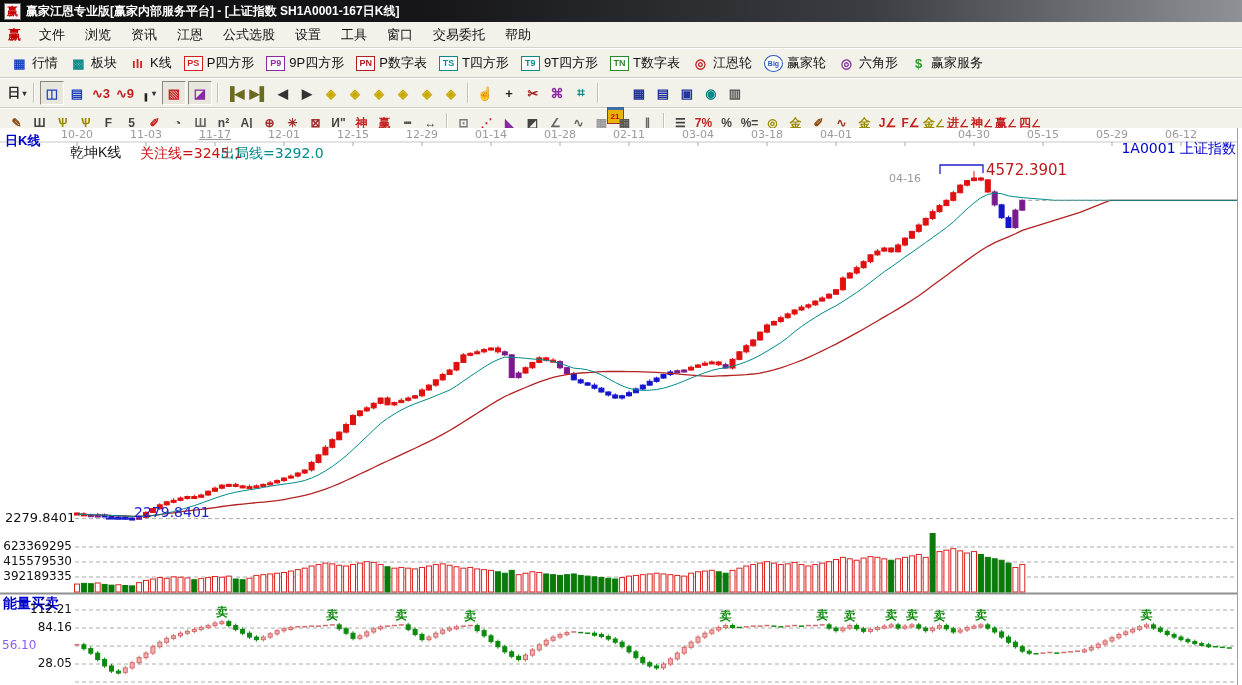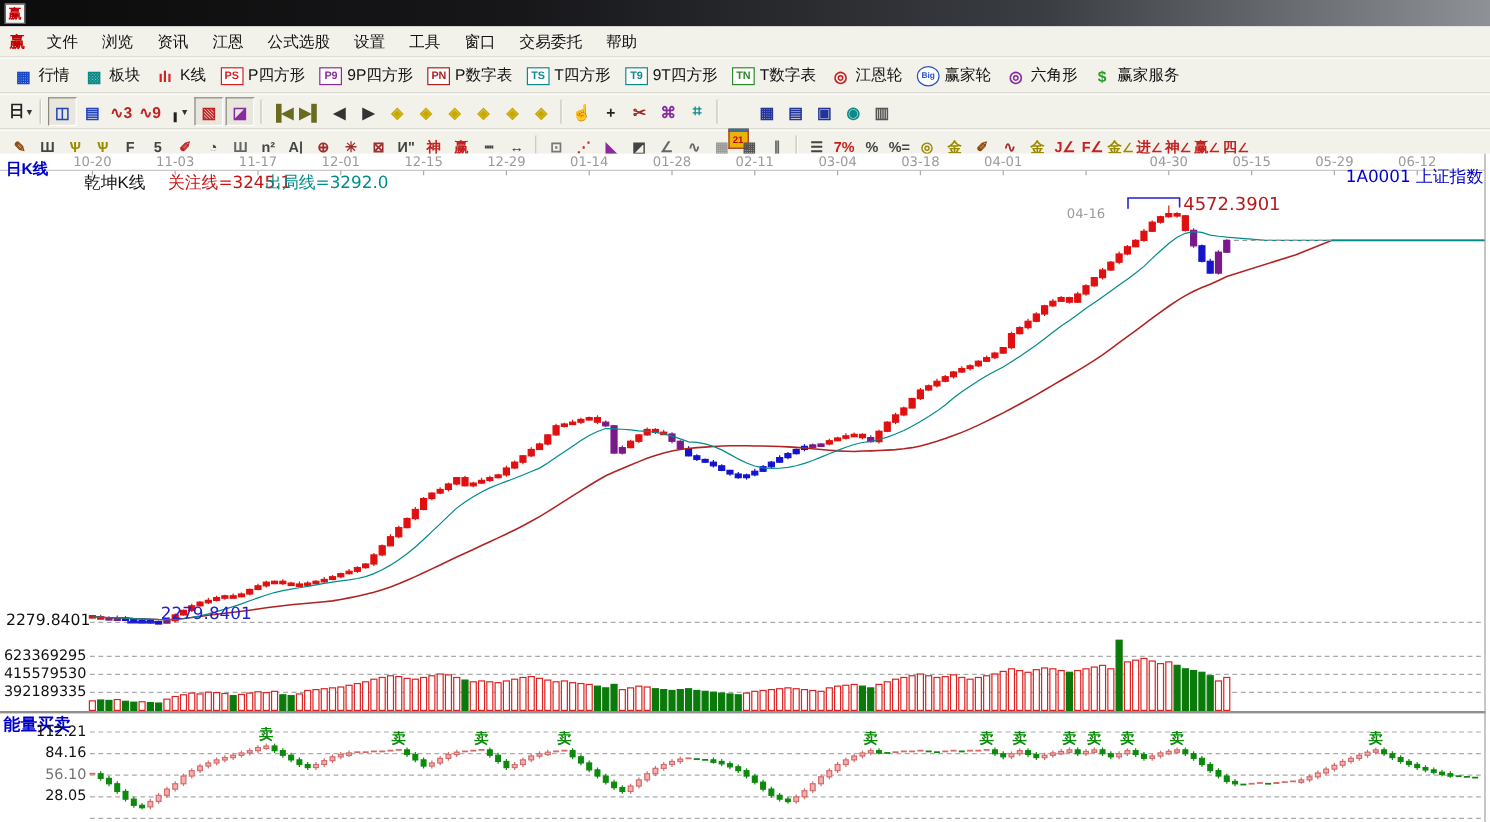--- a/index.html
+++ b/index.html
@@ -38,20 +38,21 @@
   .date-lbl{position:absolute;top:0px;transform:translateX(-50%);color:#9a9a9a;font-size:11px;}
   .num{font-family:"DejaVu Sans",sans-serif;}
   .watermark{position:absolute;right:4px;top:513px;color:#c9211e;font-weight:bold;font-size:33px;
     letter-spacing:6px;font-family:"DejaVu Serif",serif;opacity:.92;}
 </style>
 </head>
 <body>
 
 <div class="titlebar">
   <span class="win-icon">赢</span>
+  <span>赢家江恩专业版[赢家内部服务平台] - [上证指数  SH1A0001-167日K线]</span>
 </div>
 
 <div class="menubar">
   <span class="menu-logo">赢</span>
   <span id="menu-items"><span class="menu-item">文件</span><span class="menu-item">浏览</span><span class="menu-item">资讯</span><span class="menu-item">江恩</span><span class="menu-item">公式选股</span><span class="menu-item">设置</span><span class="menu-item">工具</span><span class="menu-item">窗口</span><span class="menu-item">交易委托</span><span class="menu-item">帮助</span></span>
 </div>
 
 <div class="toolbar" id="toolbar-main">
     <span class="tb-item">
       <span class="icon16" style="color: rgb(23, 71, 196);">▦</span>
@@ -1107,25 +1108,25 @@
   <div class="lbl num" style="right:6px;top:13px;color:#0000cc;font-size:14px;">1A0001 上证指数</div>
   <div class="lbl num" style="left:986px;top:34px;color:#b91c1c;font-size:15px;">4572.3901</div>
   <div class="lbl num" style="left:5px;top:383px;color:#111;font-size:13px;">2279.8401</div>
   <div class="lbl num" style="left:134px;top:377px;color:#2020cc;font-size:14px;">2279.8401</div>
   <div class="lbl num" style="left:2px;top:412px;width:70px;text-align:right;color:#111;font-size:12px;">623369295</div>
   <div class="lbl num" style="left:2px;top:427px;width:70px;text-align:right;color:#111;font-size:12px;">415579530</div>
   <div class="lbl num" style="left:2px;top:442px;width:70px;text-align:right;color:#111;font-size:12px;">392189335</div>
   <div class="lbl" style="left:3px;top:468px;color:#0000cc;font-weight:bold;font-size:14px;">能量买卖</div>
   <div class="lbl num" style="left:2px;top:475px;width:70px;text-align:right;color:#111;font-size:12px;">112.21</div>
   <div class="lbl num" style="left:2px;top:493px;width:70px;text-align:right;color:#111;font-size:12px;">84.16</div>
-  <div class="lbl num" style="left:2px;top:511px;width:70px;text-align:right;color:#737373;font-size:12px;">56.10</div>
+  <div class="lbl num" style="left:2px;top:511px;width:70px;color:#8b5cf6;font-size:12px;">56.10</div>
   <div class="lbl num" style="left:2px;top:529px;width:70px;text-align:right;color:#111;font-size:12px;">28.05</div>
 <div class="date-lbl num" style="left: 77px;">10-20</div>
     <div class="date-lbl num" style="left: 146px;">11-03</div>
-    <div class="date-lbl num" style="left: 215px;">11-17</div>
+    <div class="date-lbl num" style="left: 215px; text-decoration: underline;">11-17</div>
     <div class="date-lbl num" style="left: 284px;">12-01</div>
     <div class="date-lbl num" style="left: 353px;">12-15</div>
     <div class="date-lbl num" style="left: 422px;">12-29</div>
     <div class="date-lbl num" style="left: 491px;">01-14</div>
     <div class="date-lbl num" style="left: 560px;">01-28</div>
     <div class="date-lbl num" style="left: 629px;">02-11</div>
     <div class="date-lbl num" style="left: 698px;">03-04</div>
     <div class="date-lbl num" style="left: 767px;">03-18</div>
     <div class="date-lbl num" style="left: 836px;">04-01</div>
     <div class="date-lbl num" style="left: 905px; margin-top: 44px;">04-16</div>

